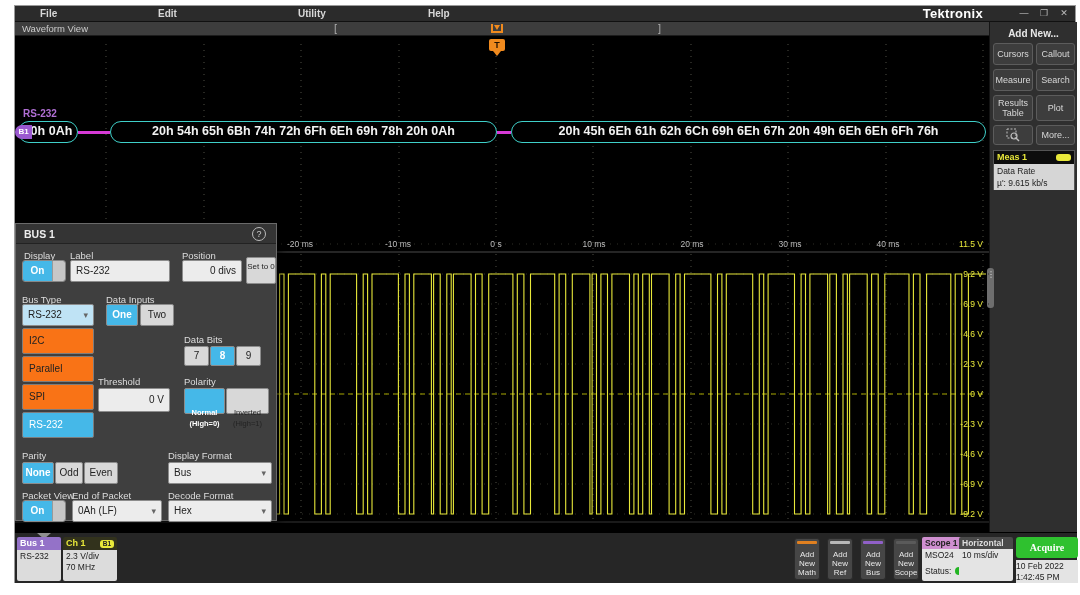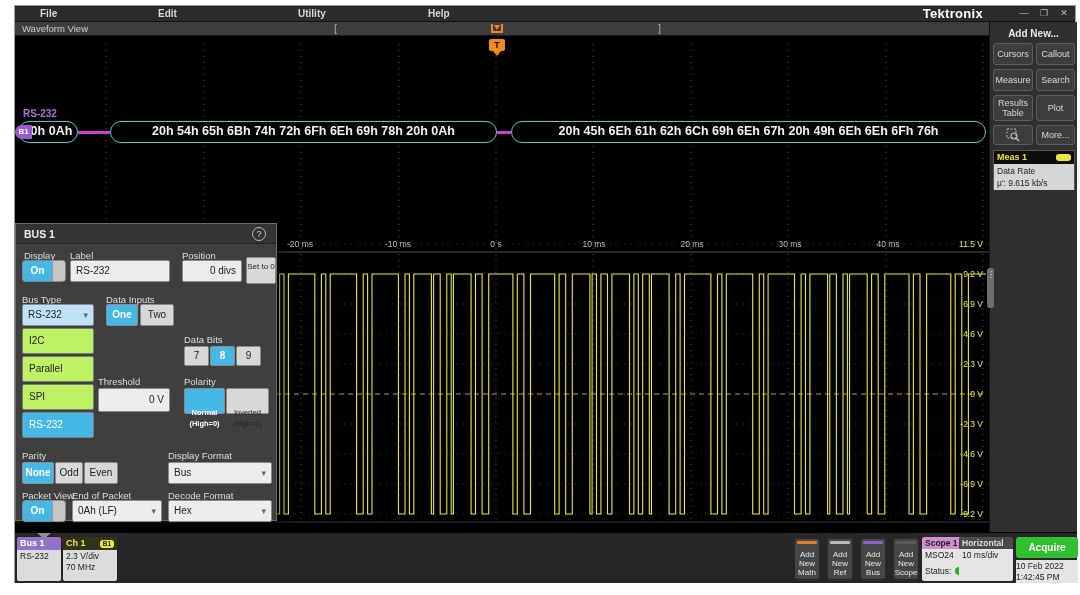--- a/index.html
+++ b/index.html
@@ -45,21 +45,21 @@
      color:#ccc;font-size:9px;text-align:center;line-height:12px;}
   .dlabel{position:absolute;color:#dddddd;font-size:9.5px;}
   .dinput{position:absolute;background:#ececec;border:1px solid #8c8c8c;border-radius:2px;color:#222;font-size:10px;line-height:20px;padding:0 5px;}
   .toggle{position:absolute;width:44px;height:22px;border-radius:3px;overflow:hidden;border:1px solid #888;}
   .toggle .on{position:absolute;left:0;top:0;width:29px;height:100%;background:#45b8e8;color:#fff;font-size:10px;font-weight:bold;text-align:center;line-height:20px;}
   .toggle .knob{position:absolute;right:0;top:0;width:13px;height:100%;background:#c7c7c7;border-left:1px solid #999;}
   .segbtn{position:absolute;height:22px;background:#d8d8d8;border:1px solid #8c8c8c;color:#222;font-size:10px;text-align:center;line-height:20px;border-radius:2px;}
   .segbtn.sel{background:#45b8e8;color:#ffffff;font-weight:bold;}
   .drop{position:absolute;height:22px;background:#ececec;border:1px solid #8c8c8c;border-radius:2px;color:#222;font-size:10px;line-height:20px;padding:0 5px;}
   .drop .caret{position:absolute;right:5px;top:0px;color:#666;font-size:9px;}
-  .opt{position:absolute;left:6px;width:72px;height:26px;background:#bef264;border:1px solid #7d7d7d;border-radius:2px;
+  .opt{position:absolute;left:6px;width:72px;height:26px;background:#f97316;border:1px solid #7d7d7d;border-radius:2px;
      color:#222;font-size:10px;line-height:24px;padding:0 6px;}
   .opt.sel{background:#45b8e8;color:#fff;}
   .pol{line-height:11px;font-size:7.5px;padding-top:18px;}
   
   #sidebar{position:absolute;left:974px;top:16px;width:88px;height:510px;background:#2f2f2f;border-left:1px solid #141414;}
   #sidebar .hdr{position:absolute;left:0;top:6px;width:100%;text-align:center;color:#e8e8e8;font-size:10px;font-weight:bold;}
   .sbtn{position:absolute;background:#3d3d3d;border:1px solid #5c5c5c;border-radius:3px;color:#d8d8d8;font-size:9px;
      text-align:center;display:flex;align-items:center;justify-content:center;line-height:10px;}
   #divider-handle{position:absolute;left:-3px;top:246px;width:7px;height:40px;background:#6e6e6e;border-radius:3px;
      color:#e0e0e0;font-size:8px;text-align:center;line-height:13px;}
@@ -81,21 +81,21 @@
   .addnew{position:absolute;top:5px;width:26px;height:42px;background:#464646;border:1px solid #2a2a2a;border-radius:3px;
       color:#e8e8e8;font-size:8px;text-align:center;white-space:pre-line;line-height:9px;display:flex;align-items:flex-end;justify-content:center;padding-bottom:2px;}
   .addnew .stripe{position:absolute;left:2px;top:2px;right:2px;height:3px;border-radius:1px;}
   .panel{position:absolute;top:4px;height:44px;border-radius:2px;overflow:hidden;}
   .panel .ph{position:absolute;left:0;top:0;width:100%;height:12px;font-size:8.5px;font-weight:bold;line-height:12px;padding:0 3px;}
   .panel .pb{position:absolute;left:0;top:12px;width:100%;height:32px;background:#e4e4e4;color:#222;font-size:8.5px;line-height:11px;padding:1px 3px;}
   #scope-panel .ph{background:#cf8fd0;color:#222;}
   #horiz-panel .ph{background:#4a4a4a;color:#ddd;}
   #acquire-panel{position:absolute;top:4px;width:62px;height:46px;}
   #acquire-btn{position:absolute;left:0;top:0;width:62px;height:21px;background:#2fc12f;border-radius:3px;
-      color:#fff;font-size:10px;font-weight:bold;text-align:center;line-height:21px;}
+      color:#fff;font-size:10px;font-weight:bold;text-align:center;line-height:21px;font-family:Liberation Serif, serif;}
   #acquire-date{position:absolute;left:0;top:23px;width:62px;height:23px;background:#e4e4e4;color:#222;font-size:8.5px;text-align:left;line-height:11px;padding-top:1px;}
   .statdot{display:inline-block;width:8px;height:8px;border-radius:50%;background:#23b523;vertical-align:-1px;margin-left:4px;}
 </style>
 </head>
 <body>
 
 <div id="app">
 
   <div id="menubar">
     <span class="menu-item" style="left:25px">File</span>

